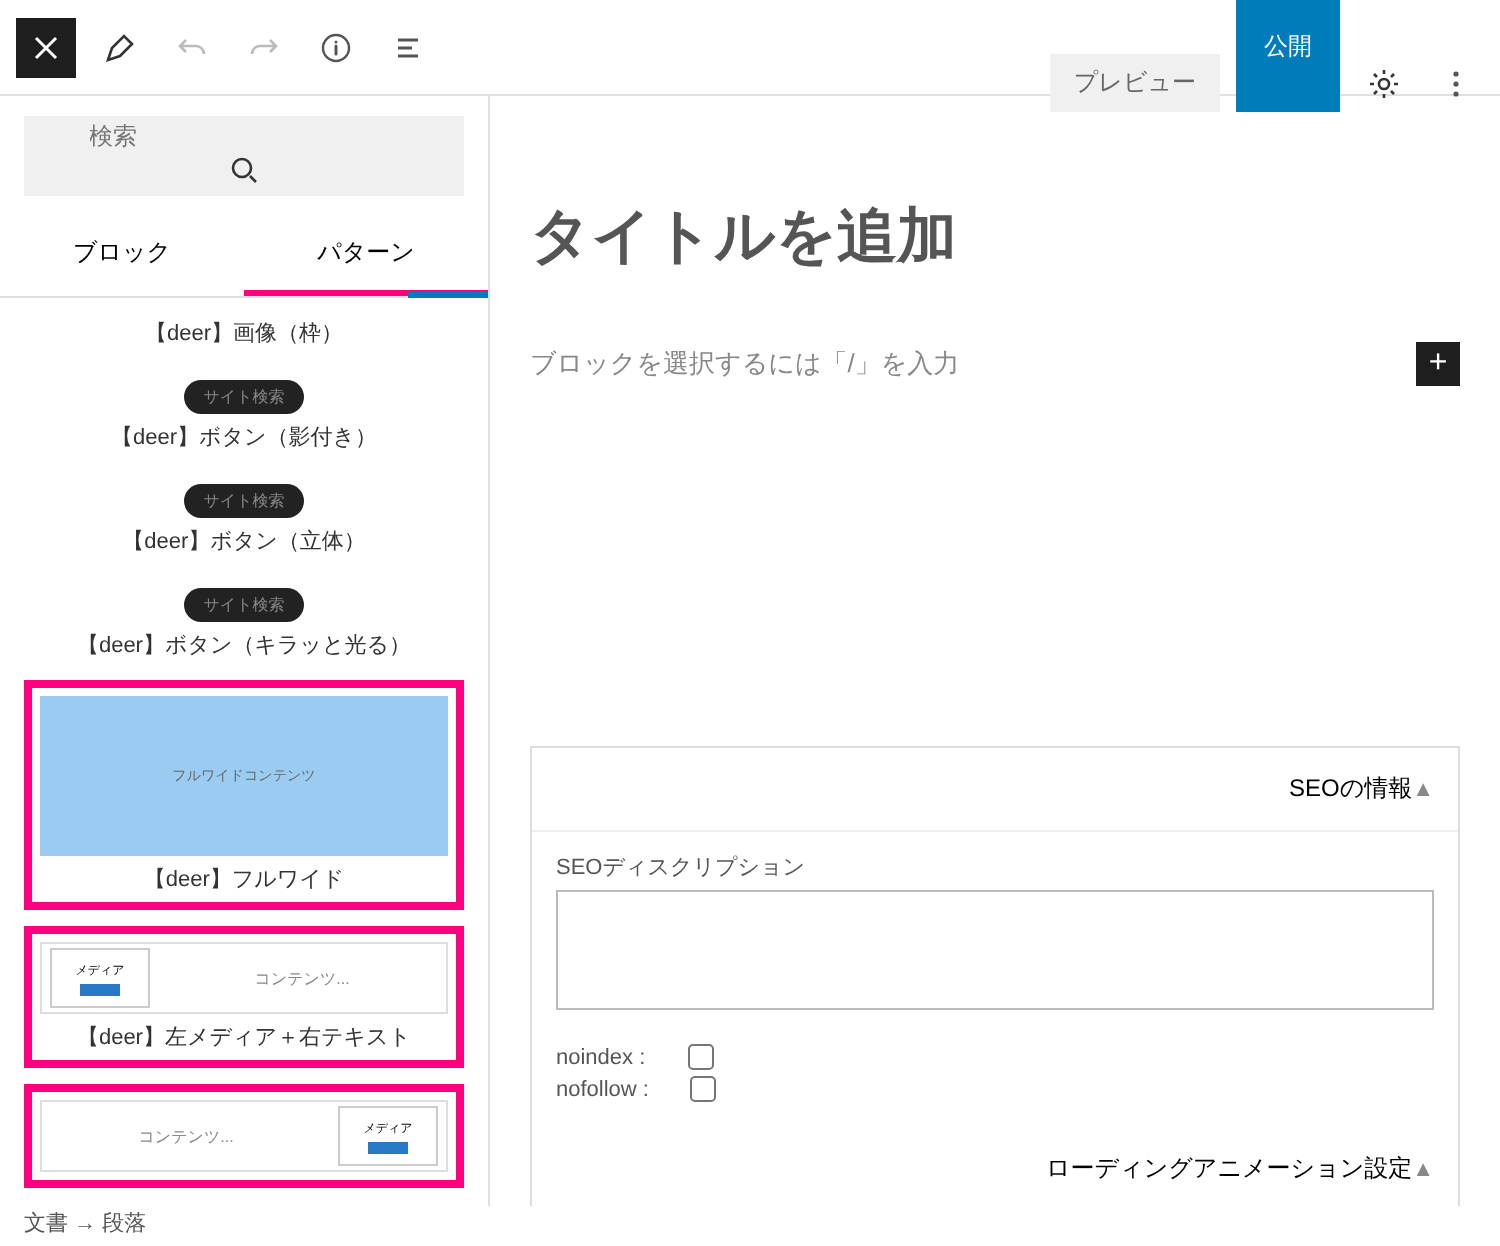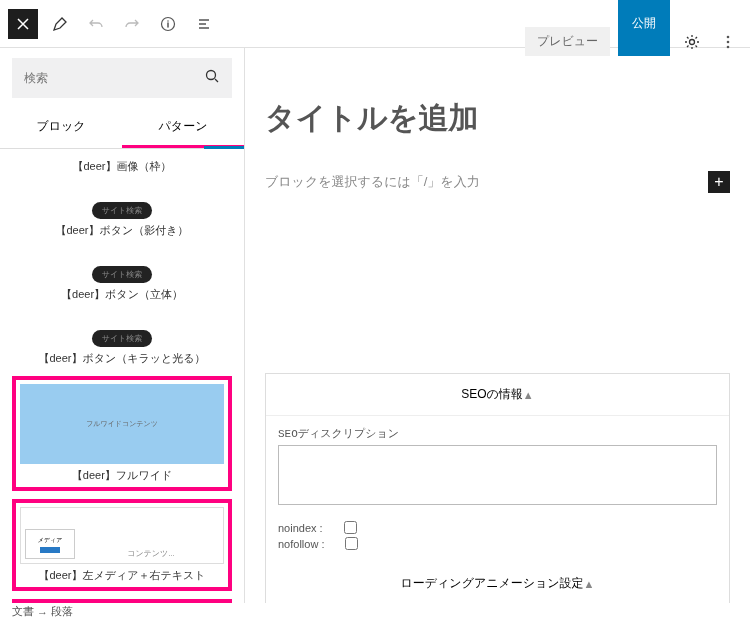--- a/index.html
+++ b/index.html
@@ -12,59 +12,59 @@
 .tb-icon.dis { color: #ccc; }
 .tb-right { margin-left: auto; display: flex; align-items: flex-end; gap: 8px; }
 .preview-btn { background: #f0f0f0; padding: 6px 12px; font-size: 12px; color: #666; cursor: pointer; }
 .publish-btn { background: #007cba; color: #fff; padding: 24px 14px; font-size: 12px; cursor: pointer; }
 .gear-btn, .more-btn { width: 28px; height: 28px; display: flex; align-items: center; justify-content: center; color: #555; cursor: pointer; }
 
 .main { display: flex; height: 555px; }
 
 .sidebar { width: 245px; border-right: 1px solid #e0e0e0; display: flex; flex-direction: column; position: relative; }
 .search-wrap { padding: 10px 12px; }
-.search-box { background: #f0f0f1; height: 40px; display: flex; align-items: center; padding: 0 12px; }
+.search-box { background: #f0f0f1; height: 40px; display: flex; align-items: center; padding: 0 12px; flex-direction: column; }
 .search-box input { flex: 1; border: 0; background: transparent; font-size: 12px; outline: none; color: #666; }
 .search-icon { color: #555; }
 
 .tabs { display: flex; border-bottom: 1px solid #ddd; position: relative; }
 .tab { flex: 1; text-align: center; padding: 10px 0; font-size: 12px; cursor: pointer; position: relative; }
 .tab.active { border-bottom: 3px solid #ff0080; }
 .tab.active::after { content: ""; position: absolute; bottom: -4px; right: 0; width: 40px; height: 3px; background: #007cba; }
 
 .pattern-list { flex: 1; overflow-y: auto; padding: 6px 0 0 0; }
 .pattern-list::-webkit-scrollbar { width: 10px; }
 .pattern-list::-webkit-scrollbar-thumb { background: #c0c0c0; }
 .pattern-list::-webkit-scrollbar-track { background: #f0f0f0; }
 
 .pat-item { text-align: center; margin-bottom: 10px; padding: 0 16px; }
 .pat-label { font-size: 11px; color: #333; margin-top: 4px; }
-.btn-preview { display: inline-block; background: #222; color: #888; font-size: 8px; padding: 3px 10px; border-radius: 10px; margin-top: 18px; }
+.btn-preview { display: inline-block; background: #222; color: #888; font-size: 8px; padding: 3px 10px; border-radius: 10px; margin-top: 6px; }
 
 .hl-group { margin: 6px 12px; }
 .hl-item { border: 4px solid #ff0080; margin-bottom: 8px; padding: 4px; text-align: center; }
 .fw-prev { background: #99ccf0; height: 80px; display: flex; align-items: center; justify-content: center; font-size: 7px; color: #666; }
-.media-prev { background: #fff; border: 1px solid #ddd; height: 57px; display: flex; align-items: flex-end; padding: 4px; gap: 8px; }
+.media-prev { background: #fff; border: 1px solid #ddd; height: 36px; display: flex; align-items: center; padding: 4px; gap: 8px; }
 .media-box { width: 50px; height: 30px; border: 1px solid #ccc; display: flex; flex-direction: column; align-items: center; justify-content: center; font-size: 6px; gap: 2px; }
 .media-box .bar { width: 20px; height: 6px; background: #2879c5; }
 .ct { font-size: 8px; color: #888; flex: 1; text-align: center; }
 
 .editor { flex: 1; padding: 50px 20px 0 20px; overflow-y: auto; position: relative; }
 .editor::-webkit-scrollbar { width: 10px; }
 .editor::-webkit-scrollbar-thumb { background: #c0c0c0; }
 .title-field { font-size: 30px; font-weight: 700; color: #555; margin-bottom: 32px; }
 .block-hint { display: flex; align-items: center; justify-content: space-between; gap: 40px; }
 .hint-text { font-size: 13px; color: #888; }
 .add-block { width: 22px; height: 22px; background: #1e1e1e; color: #fff; display: flex; align-items: center; justify-content: center; font-size: 16px; cursor: pointer; }
 
 .panel { border: 1px solid #ddd; margin-top: 180px; }
-.panel-head { display: flex; align-items: center; justify-content: center; padding: 12px; border-bottom: 1px solid #eee; font-size: 12px; cursor: pointer; }
+.panel-head { display: flex; align-items: center; justify-content: flex-end; padding: 12px; border-bottom: 1px solid #eee; font-size: 12px; cursor: pointer; }
 .panel-head:last-child { border-bottom: 0; }
 .panel-body { padding: 10px 12px; font-size: 11px; color: #555; }
-.panel-body label { display: block; margin-bottom: 4px; font-size: 11px; font-family: Liberation Mono, monospace; }
+.panel-body label { display: block; margin-bottom: 4px; font-size: 11px; }
 .seo-ta { width: 100%; height: 60px; border: 1px solid #bbb; resize: none; }
 .cb-row { display: flex; align-items: center; gap: 21px; font-size: 11px; margin-bottom: 3px; }
 .arrow-up { color: #888; font-size: 11px; }
 
 .breadcrumb { position: absolute; bottom: 0; left: 12px; font-size: 11px; color: #555; padding: 4px 0; }
 </style>
 </head>
 <body>
 
 <div class="topbar">

